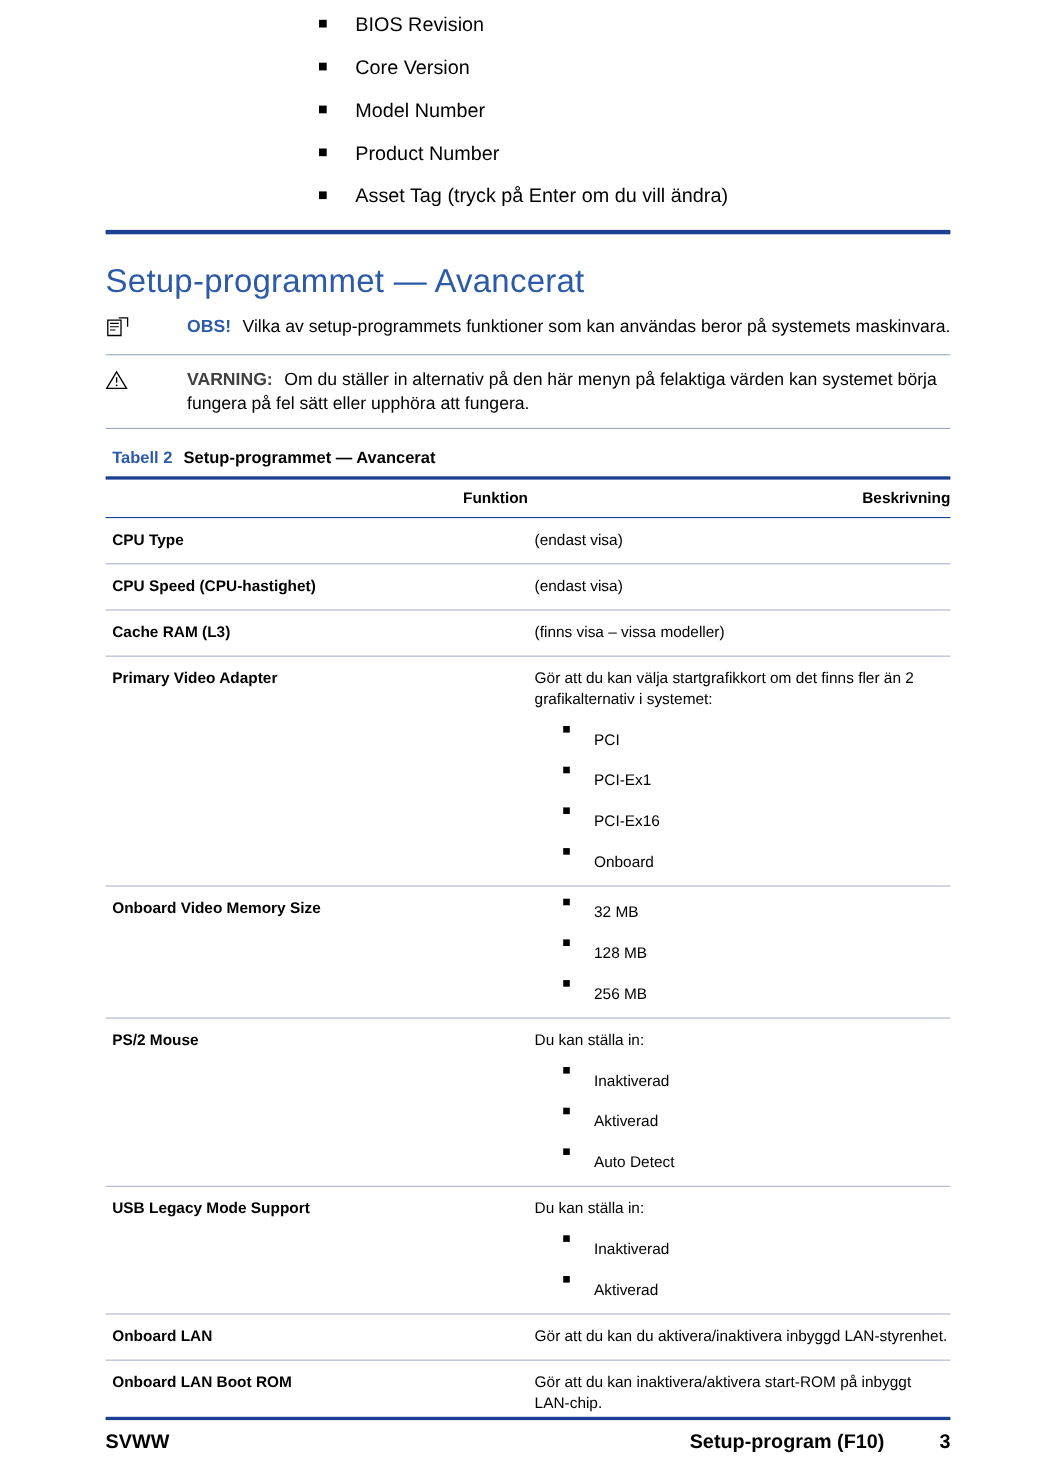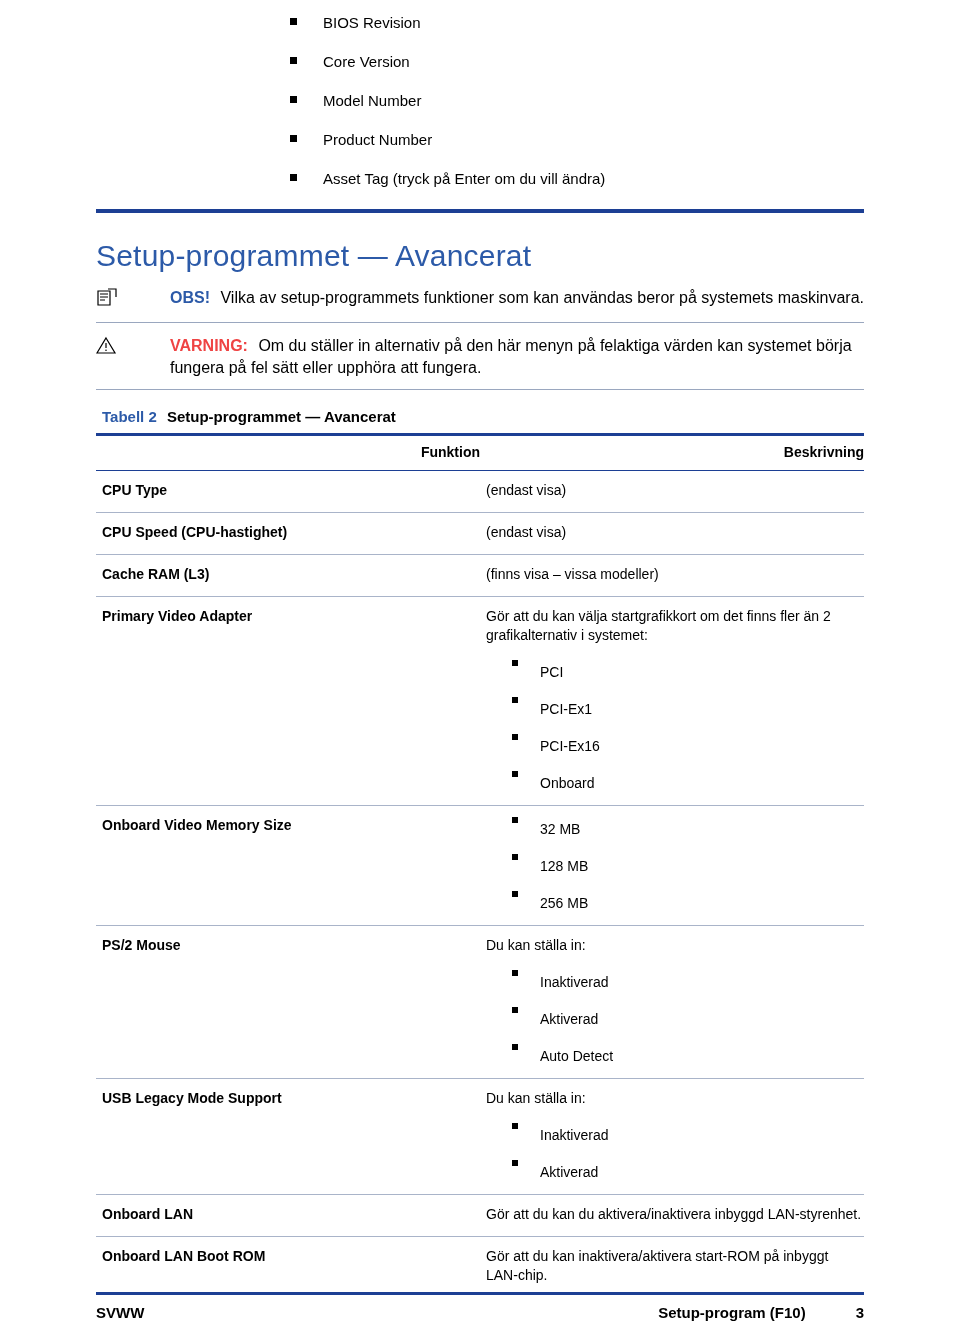--- a/index.html
+++ b/index.html
@@ -36,21 +36,21 @@
     width: 7px;
     height: 7px;
     background: #000;
     border-radius: 0;
     margin-right: 26px;
     flex: 0 0 auto;
     position: relative;
     top: -3px;
   }
   .bullet-row .txt {
-    font-size: 15px;
+    font-size: 18px;
     line-height: 17px;
   }
   .indent-1 { margin-left: 194px; }
 
   .rule-blue {
     height: 4px;
     background: #1c3f94;
     margin: 8px 0 0 0;
   }
 
@@ -81,21 +81,21 @@
   .note .note-body {
     font-size: 16px;
     line-height: 22px;
   }
   .note .lbl-obs {
     color: #2c5aa8;
     font-weight: bold;
     margin-right: 6px;
   }
   .note .lbl-varning {
-    color: #ef4444;
+    color: #404040;
     font-weight: bold;
     margin-right: 6px;
   }
   .note-sep {
     height: 1px;
     background: #9aa7bf;
     margin: 10px 0 0 0;
   }
 
   
@@ -176,21 +176,21 @@
   }
   .footer .fline {
     height: 3px;
     background: #1c3f94;
     margin-bottom: 9px;
   }
   .footer .frow {
     display: flex;
     justify-content: space-between;
     align-items: baseline;
-    font-size: 15px;
+    font-size: 18px;
     font-weight: bold;
   }
   .footer .fright {
     display: flex;
     gap: 50px;
   }
 </style>
 </head>
 <body>
 

